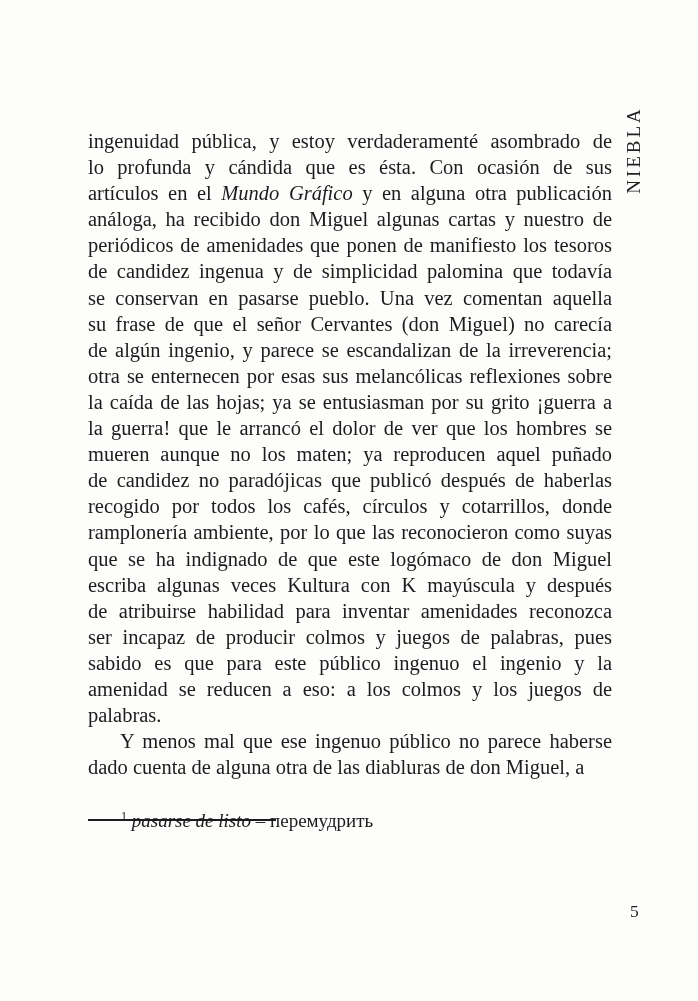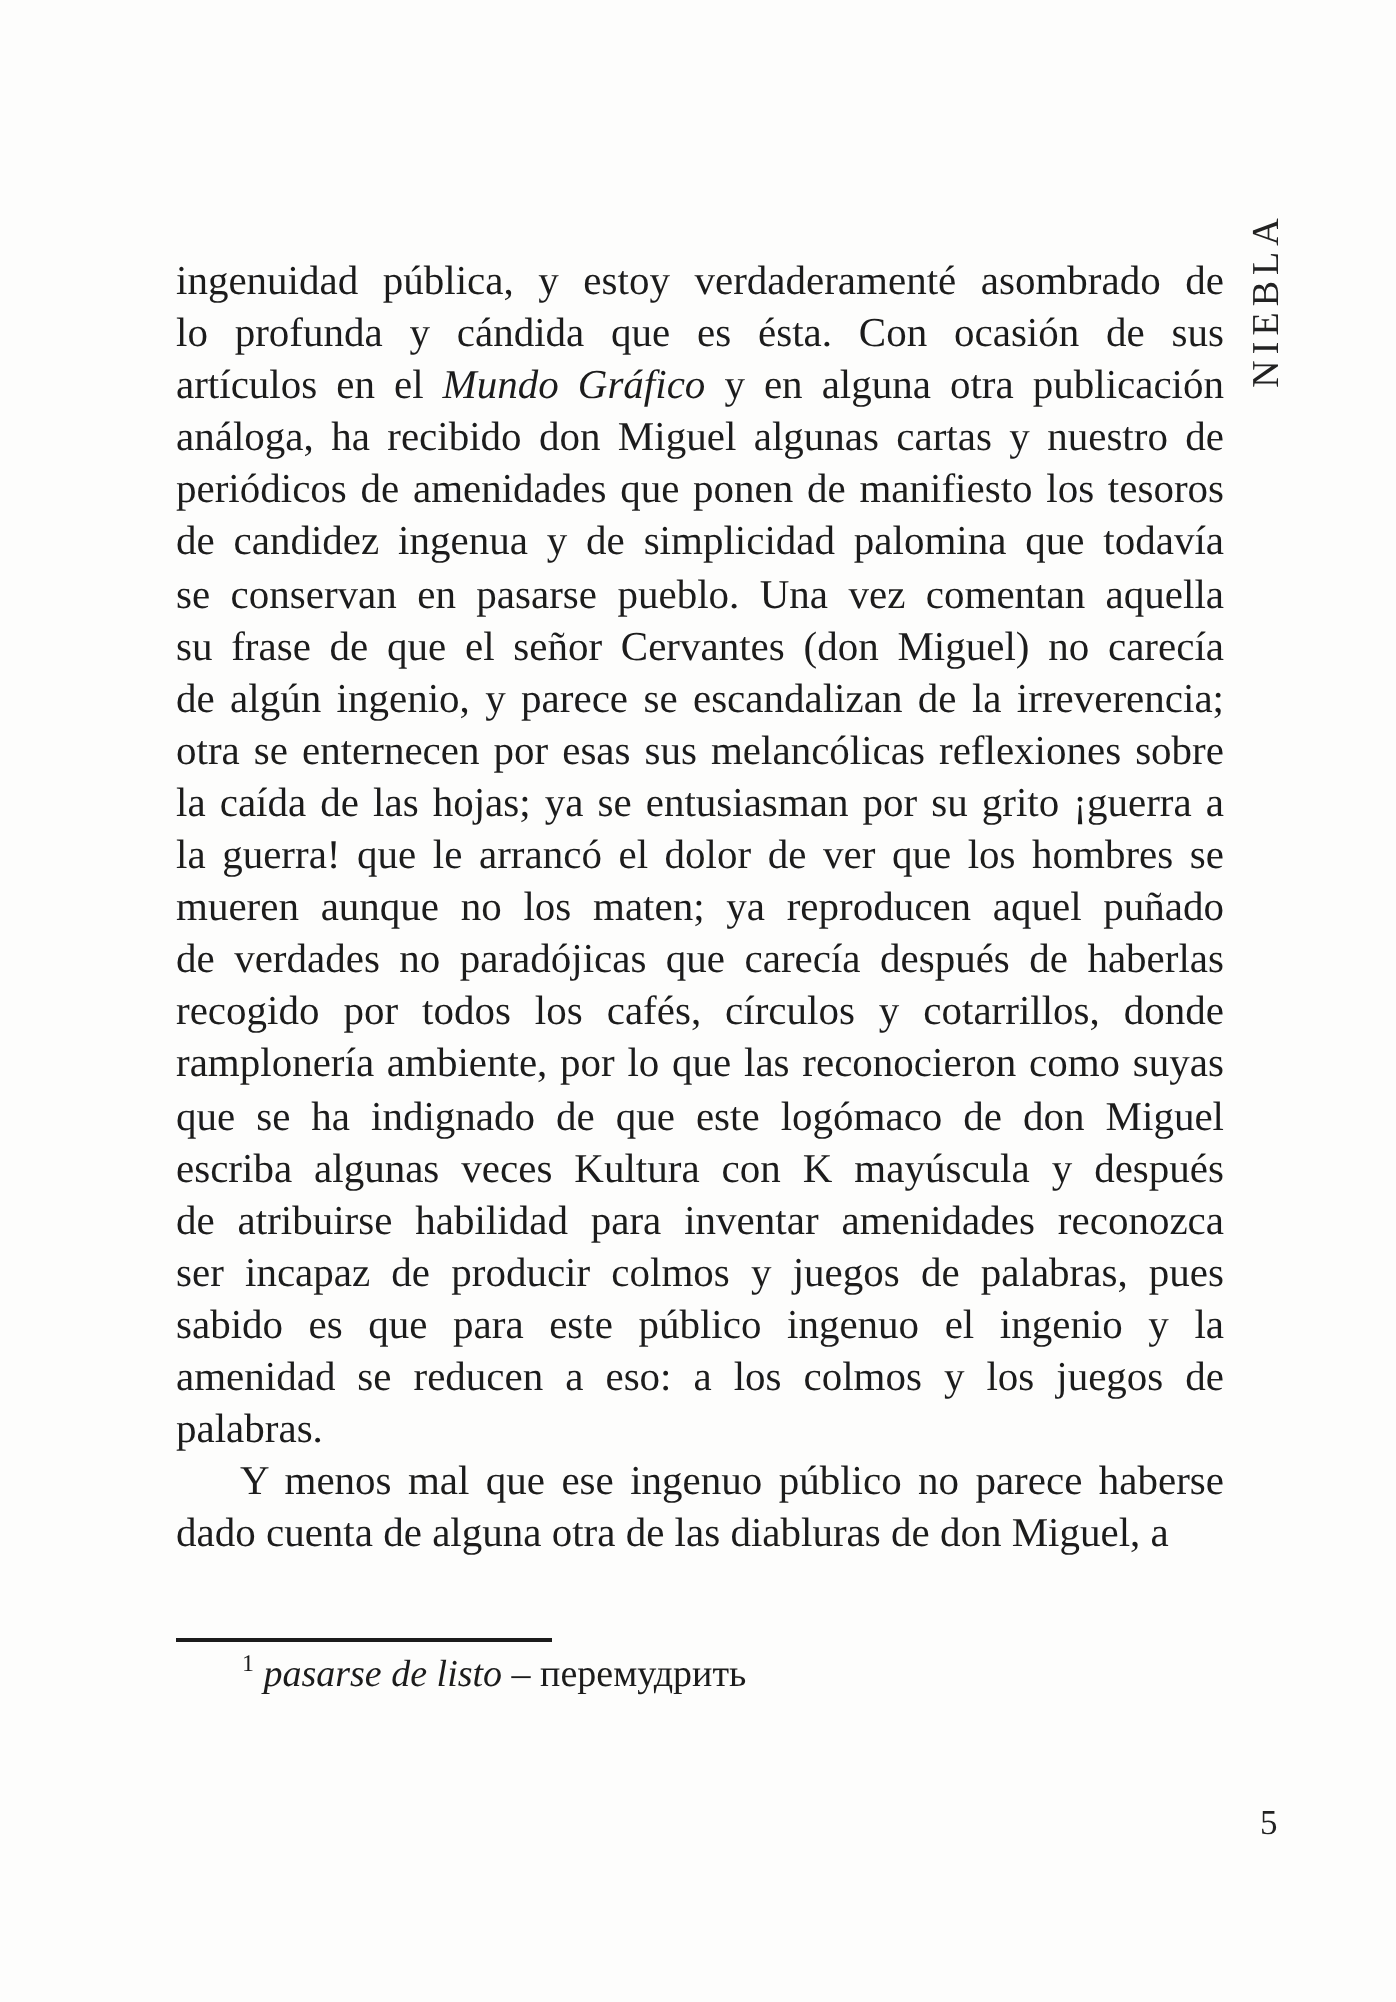--- a/index.html
+++ b/index.html
@@ -45,21 +45,21 @@
     color: #222;
   }
   .footnote-sep {
     position: absolute;
     left: 88px; top: 819px;
     width: 188px; height: 0;
     border-top: 2px solid #1c1c1c;
   }
   .footnote {
     position: absolute;
-    left: 88px; top: 826px;
+    left: 88px; top: 809px;
     width: 524px;
     font-size: 19px;
     line-height: 24px;
     padding-left: 33px;
     box-sizing: border-box;
   }
   .footnote sup {
     font-size: 12px;
     line-height: 0;
     vertical-align: super;
@@ -85,21 +85,21 @@
       <div class="line"><span>análoga, ha recibido don Miguel algunas cartas y nuestro de</span></div>
       <div class="line"><span>periódicos de amenidades que ponen de manifiesto los tesoros</span></div>
       <div class="line"><span>de candidez ingenua y de simplicidad palomina que todavía</span></div>
       <div class="line"><span>se conservan en pasarse pueblo. Una vez comentan aquella</span></div>
       <div class="line"><span>su frase de que el señor Cervantes (don Miguel) no carecía</span></div>
       <div class="line"><span>de algún ingenio, y parece se escandalizan de la irreverencia;</span></div>
       <div class="line"><span>otra se enternecen por esas sus melancólicas reflexiones sobre</span></div>
       <div class="line"><span>la caída de las hojas; ya se entusiasman por su grito ¡guerra a</span></div>
       <div class="line"><span>la guerra! que le arrancó el dolor de ver que los hombres se</span></div>
       <div class="line"><span>mueren aunque no los maten; ya reproducen aquel puñado</span></div>
-      <div class="line"><span>de verdades no paradójicas que carecía después de haberlas</span></div>
+      <div class="line"><span>de candidez no paradójicas que publicó después de haberlas</span></div>
       <div class="line"><span>recogido por todos los cafés, círculos y cotarrillos, donde</span></div>
       <div class="line"><span>ramplonería ambiente, por lo que las reconocieron como suyas</span></div>
       <div class="line"><span>que se ha indignado de que este logómaco de don Miguel</span></div>
       <div class="line"><span>escriba algunas veces Kultura con K mayúscula y después</span></div>
       <div class="line"><span>de atribuirse habilidad para inventar amenidades reconozca</span></div>
       <div class="line"><span>ser incapaz de producir colmos y juegos de palabras, pues</span></div>
       <div class="line"><span>sabido es que para este público ingenuo el ingenio y la</span></div>
       <div class="line"><span>amenidad se reducen a eso: a los colmos y los juegos de</span></div>
       <div class="line last"><span>palabras.</span></div>
       <div class="line ind"><span>Y menos mal que ese ingenuo público no parece haberse</span></div>

